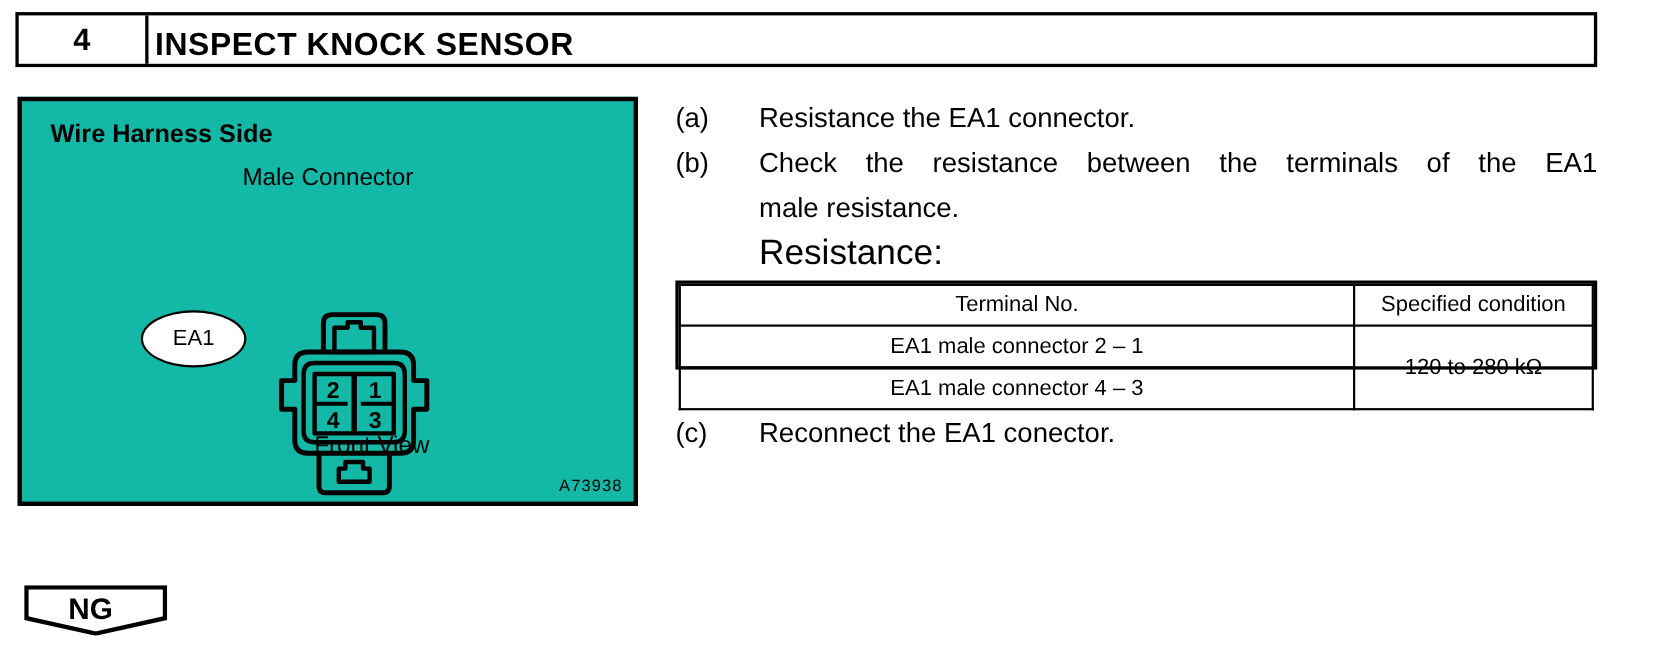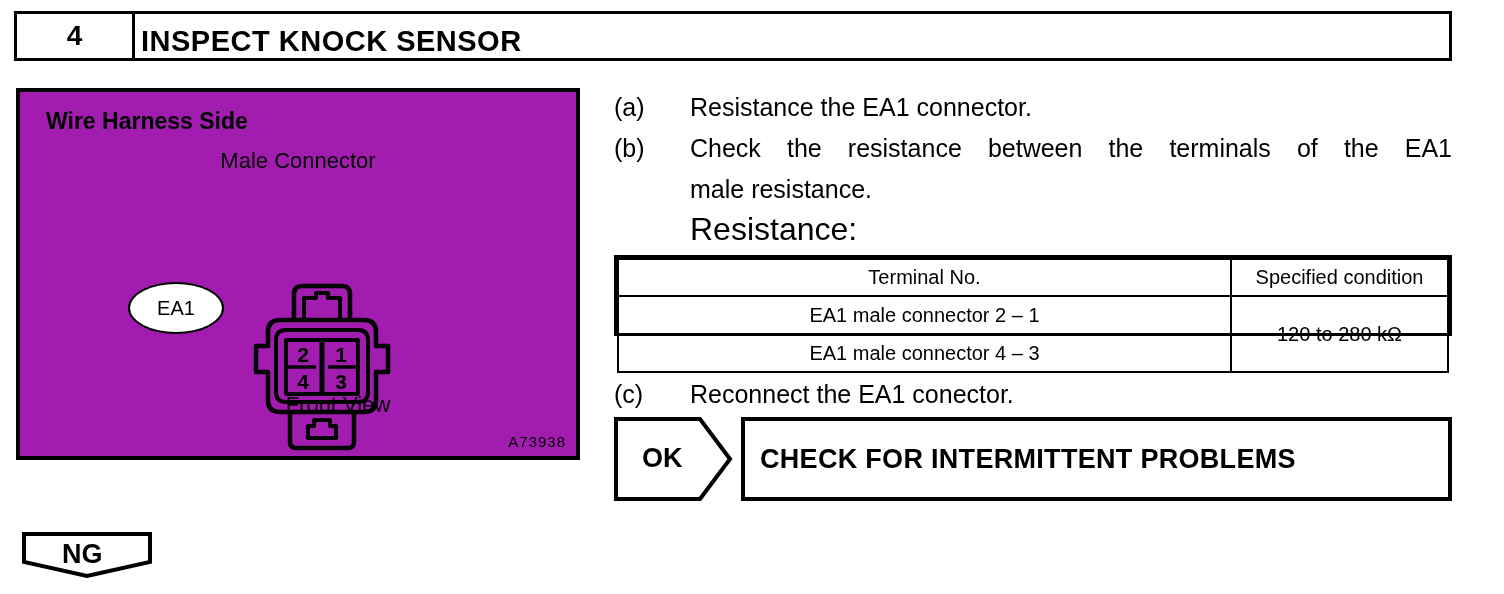--- a/index.html
+++ b/index.html
@@ -10,21 +10,21 @@
   #step-header{position:absolute;left:14px;top:11px;width:1438px;height:50px;
       border:3px solid #000;box-sizing:border-box;display:flex;align-items:stretch;}
   #step-number-cell{width:115px;border-right:3px solid #000;
       display:flex;align-items:center;justify-content:center;}
   #step-number-cell .num{font-size:28px;font-weight:bold;letter-spacing:0px;}
   #step-title-cell{flex:1;display:flex;align-items:flex-end;padding-left:6px;}
   #step-title-cell .title{font-size:29px;font-weight:bold;letter-spacing:0.5px;}
 
   
   #illustration-panel{position:absolute;left:16px;top:88px;width:564px;height:372px;
-      border:4px solid #000;box-sizing:border-box;background:#a21caf;}
+      border:4px solid #000;box-sizing:border-box;background:#14b8a6;}
   #harness-label{position:absolute;left:26px;top:16px;font-size:23px;font-weight:bold;}
   #male-connector-label{position:absolute;left:0;right:0;top:56px;text-align:center;
       font-size:22px;}
   #front-view-label{position:absolute;left:0;right:0;top:300px;text-align:center;
       font-size:22px;padding-left:80px;}
   #figure-id{position:absolute;right:10px;bottom:6px;font-size:15px;letter-spacing:1px;}
 
   
   #ea1-callout{position:absolute;left:108px;top:190px;width:92px;height:48px;
       border:2.5px solid #000;border-radius:50%;display:flex;align-items:center;
@@ -170,29 +170,20 @@
   </tbody>
     </table>
 </div>
 
 <div class="step-line" style="position:absolute;left:614px;top:375px;width:838px;">
   <span class="step-marker">(c)</span>
   <span class="step-text cont">Reconnect the EA1 conector.</span>
 </div>
 
 <div id="ok-result-row">
-  <div id="ok-badge">
-    <svg width="119" height="84" viewBox="0 0 119 84" xmlns="http://www.w3.org/2000/svg">
-      <path d="M2 2 L86 2 L116 42 L86 82 L2 82 Z" fill="#fff" stroke="#000" stroke-width="4" stroke-linejoin="miter"></path>
-    </svg>
-    <span class="ok-text">OK</span>
-  </div>
-  <div id="ok-action-box">
-    <span class="label">CHECK FOR INTERMITTENT PROBLEMS</span>
-  </div>
 </div>
 
 <div id="ng-badge">
   <svg width="130" height="46" viewBox="0 0 130 46" xmlns="http://www.w3.org/2000/svg">
     <path d="M2 2 L128 2 L128 30 L65 44 L2 30 Z" fill="#fff" stroke="#000" stroke-width="4" stroke-linejoin="miter"></path>
   </svg>
   <span class="ng-text">NG</span>
 </div>
 
 </body></html>

